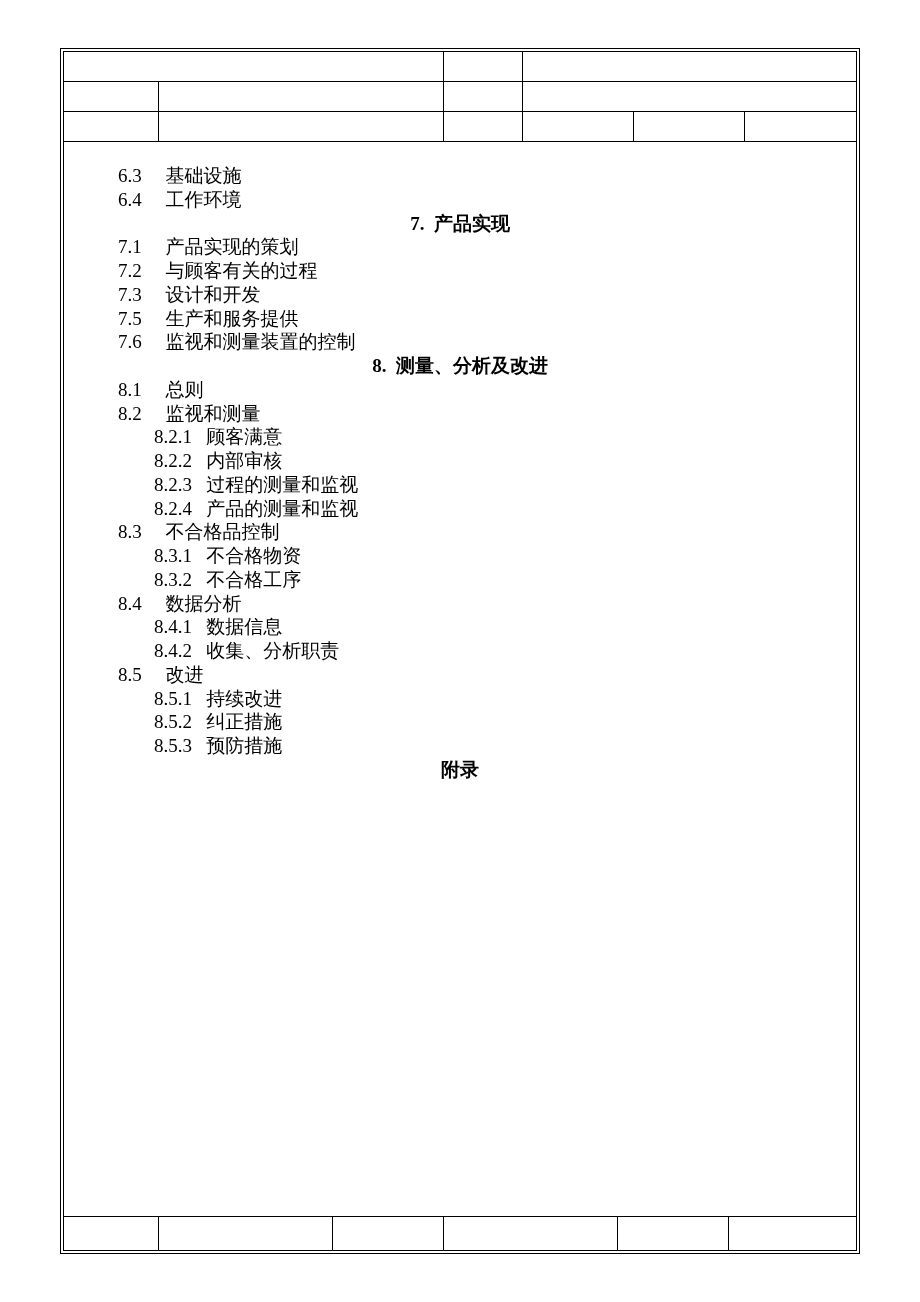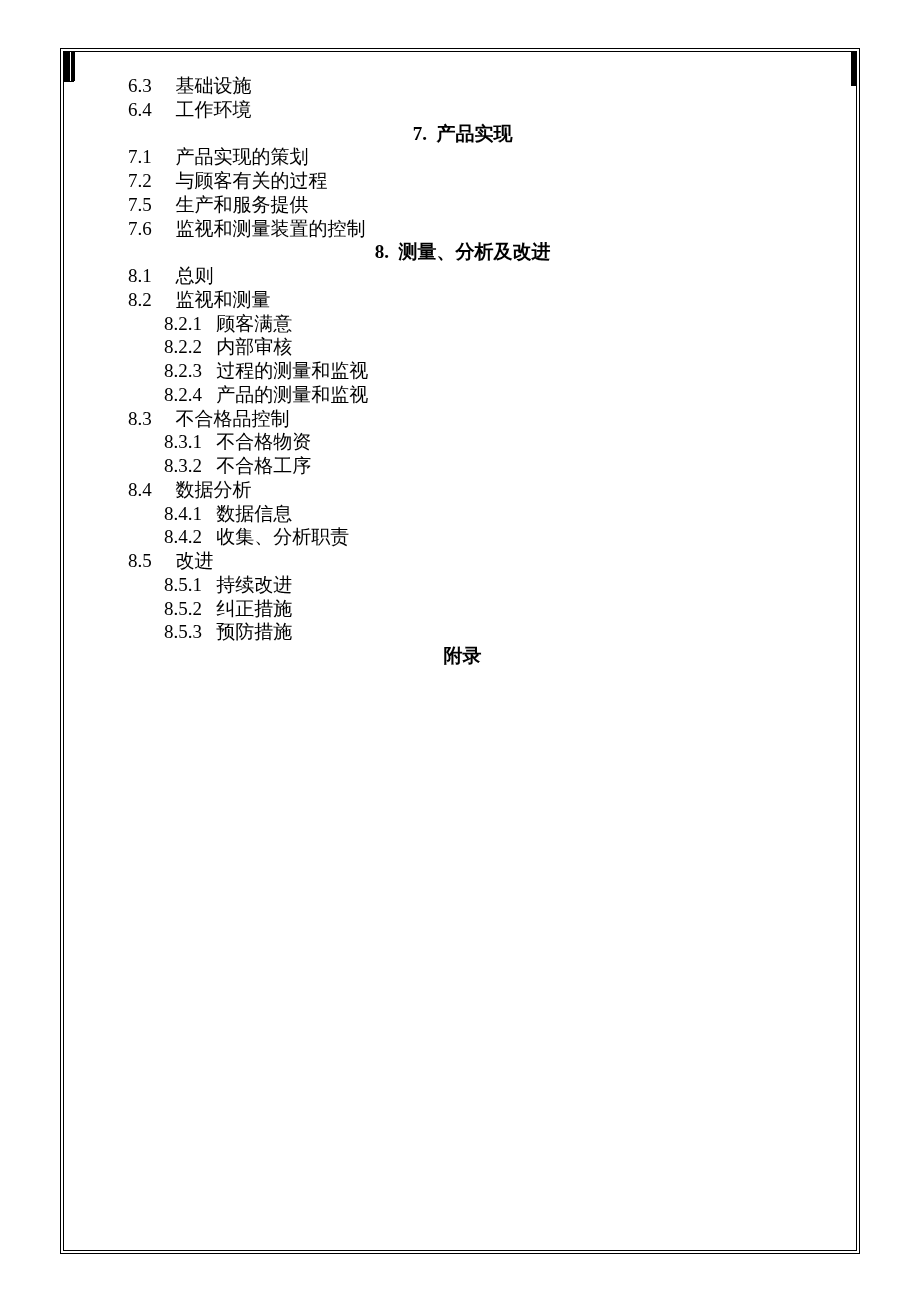--- a/index.html
+++ b/index.html
@@ -12,21 +12,21 @@
       line-height: 1.25;
       color: #000;
       padding: 48px 60px;
       position: relative;
     }
     .outer-frame {
       border: 4px double #000;
       width: 100%;
       height: 100%;
       display: flex;
-      flex-direction: row;
+      flex-direction: column;
     }
     .header-row, .footer-row {
       display: flex;
       border-bottom: 1px solid #000;
       height: 30px;
     }
     .footer-row { border-bottom: none; border-top: 1px solid #000; }
     .header-cell, .footer-cell {
       border-right: 1px solid #000;
     }
@@ -86,20 +86,21 @@
     <div class="header-cell c5"></div>
     <div class="header-cell c6"></div>
   </div>
 
   <div class="content" id="toc-content">
       <div class="toc-line lvl1"><span>6.3</span>     <span>基础设施</span></div>
       <div class="toc-line lvl1"><span>6.4</span>     <span>工作环境</span></div>
       <div class="toc-line lvl0 bold"><span>7.</span>  <span>产品实现</span></div>
       <div class="toc-line lvl1"><span>7.1</span>     <span>产品实现的策划</span></div>
       <div class="toc-line lvl1"><span>7.2</span>     <span>与顾客有关的过程</span></div>
+      <div class="toc-line lvl1"><span>7.3</span>     <span>设计和开发</span></div>
       <div class="toc-line lvl1"><span>7.5</span>     <span>生产和服务提供</span></div>
       <div class="toc-line lvl1"><span>7.6</span>     <span>监视和测量装置的控制</span></div>
       <div class="toc-line lvl0 bold"><span>8.</span>  <span>测量、分析及改进</span></div>
       <div class="toc-line lvl1"><span>8.1</span>     <span>总则</span></div>
       <div class="toc-line lvl1"><span>8.2</span>     <span>监视和测量</span></div>
       <div class="toc-line lvl2"><span>8.2.1</span>   <span>顾客满意</span></div>
       <div class="toc-line lvl2"><span>8.2.2</span>   <span>内部审核</span></div>
       <div class="toc-line lvl2"><span>8.2.3</span>   <span>过程的测量和监视</span></div>
       <div class="toc-line lvl2"><span>8.2.4</span>   <span>产品的测量和监视</span></div>
       <div class="toc-line lvl1"><span>8.3</span>     <span>不合格品控制</span></div>

